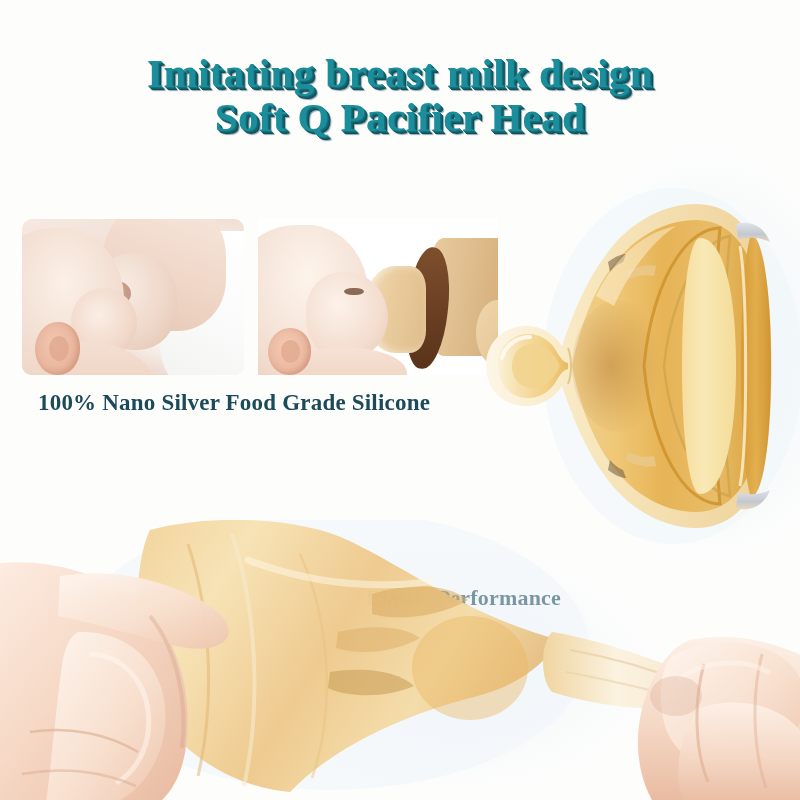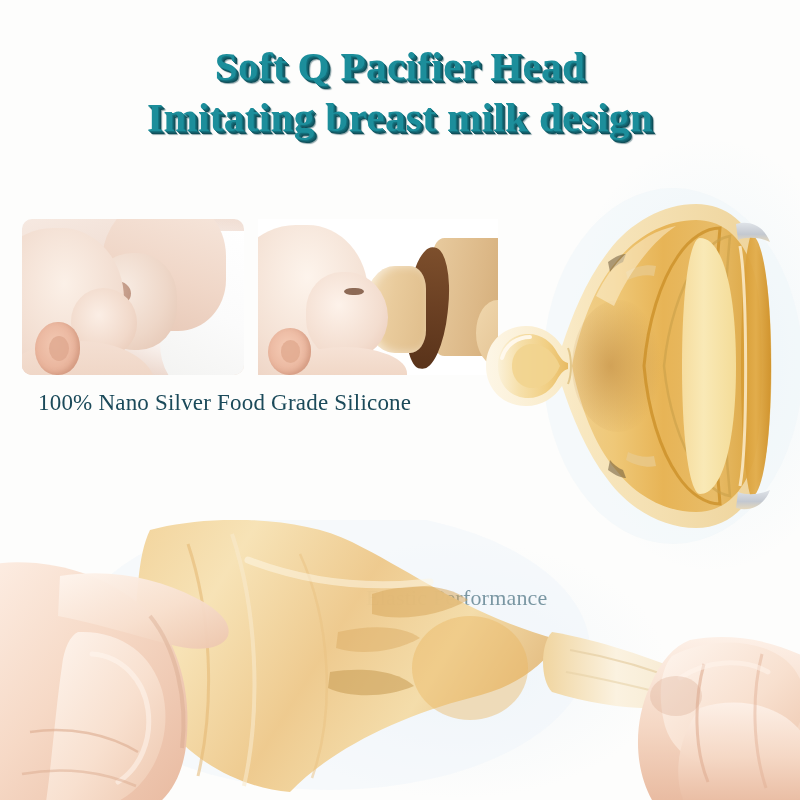--- a/index.html
+++ b/index.html
@@ -42,21 +42,21 @@
        3px 3px 0 #0f4f59,
        4px 4px 1px rgba(10,60,70,0.45);
   }
   .headline-line.l1 { font-size: 41px; }
   .headline-line.l2 { font-size: 41px; margin-top: 7px; }
 
   
   .caption {
     position: absolute;
     font-family: "Liberation Serif", "DejaVu Serif", serif;
-    font-weight: normal;
+    font-weight: bold;
     color: #1b4a5a;
     white-space: nowrap;
     pointer-events: none;
   }
   .caption-silicone {
     left: 38px;
     top: 390px;
     font-size: 23px;
     letter-spacing: 0.2px;
   }
@@ -315,22 +315,22 @@
 </style>
 </head>
 <body>
 
 <div id="poster">
 
   <div class="glow glow-right"></div>
   <div class="glow glow-bottom"></div>
 
   <div class="headline">
+    <span class="headline-line l2">Imitating breast milk design</span>
     <span class="headline-line l1">Soft Q Pacifier Head</span>
-    <span class="headline-line l2">Imitating breast milk design</span>
   </div>
 
   <div class="thumb thumb-breastfeed">
     <div class="bf-cloth"></div>
     <div class="bf-mother-body"></div>
     <div class="bf-breast"></div>
     <div class="bf-nipple"></div>
     <div class="bf-baby-head"></div>
     <div class="bf-baby-cheek"></div>
     <div class="bf-shoulder"></div>

